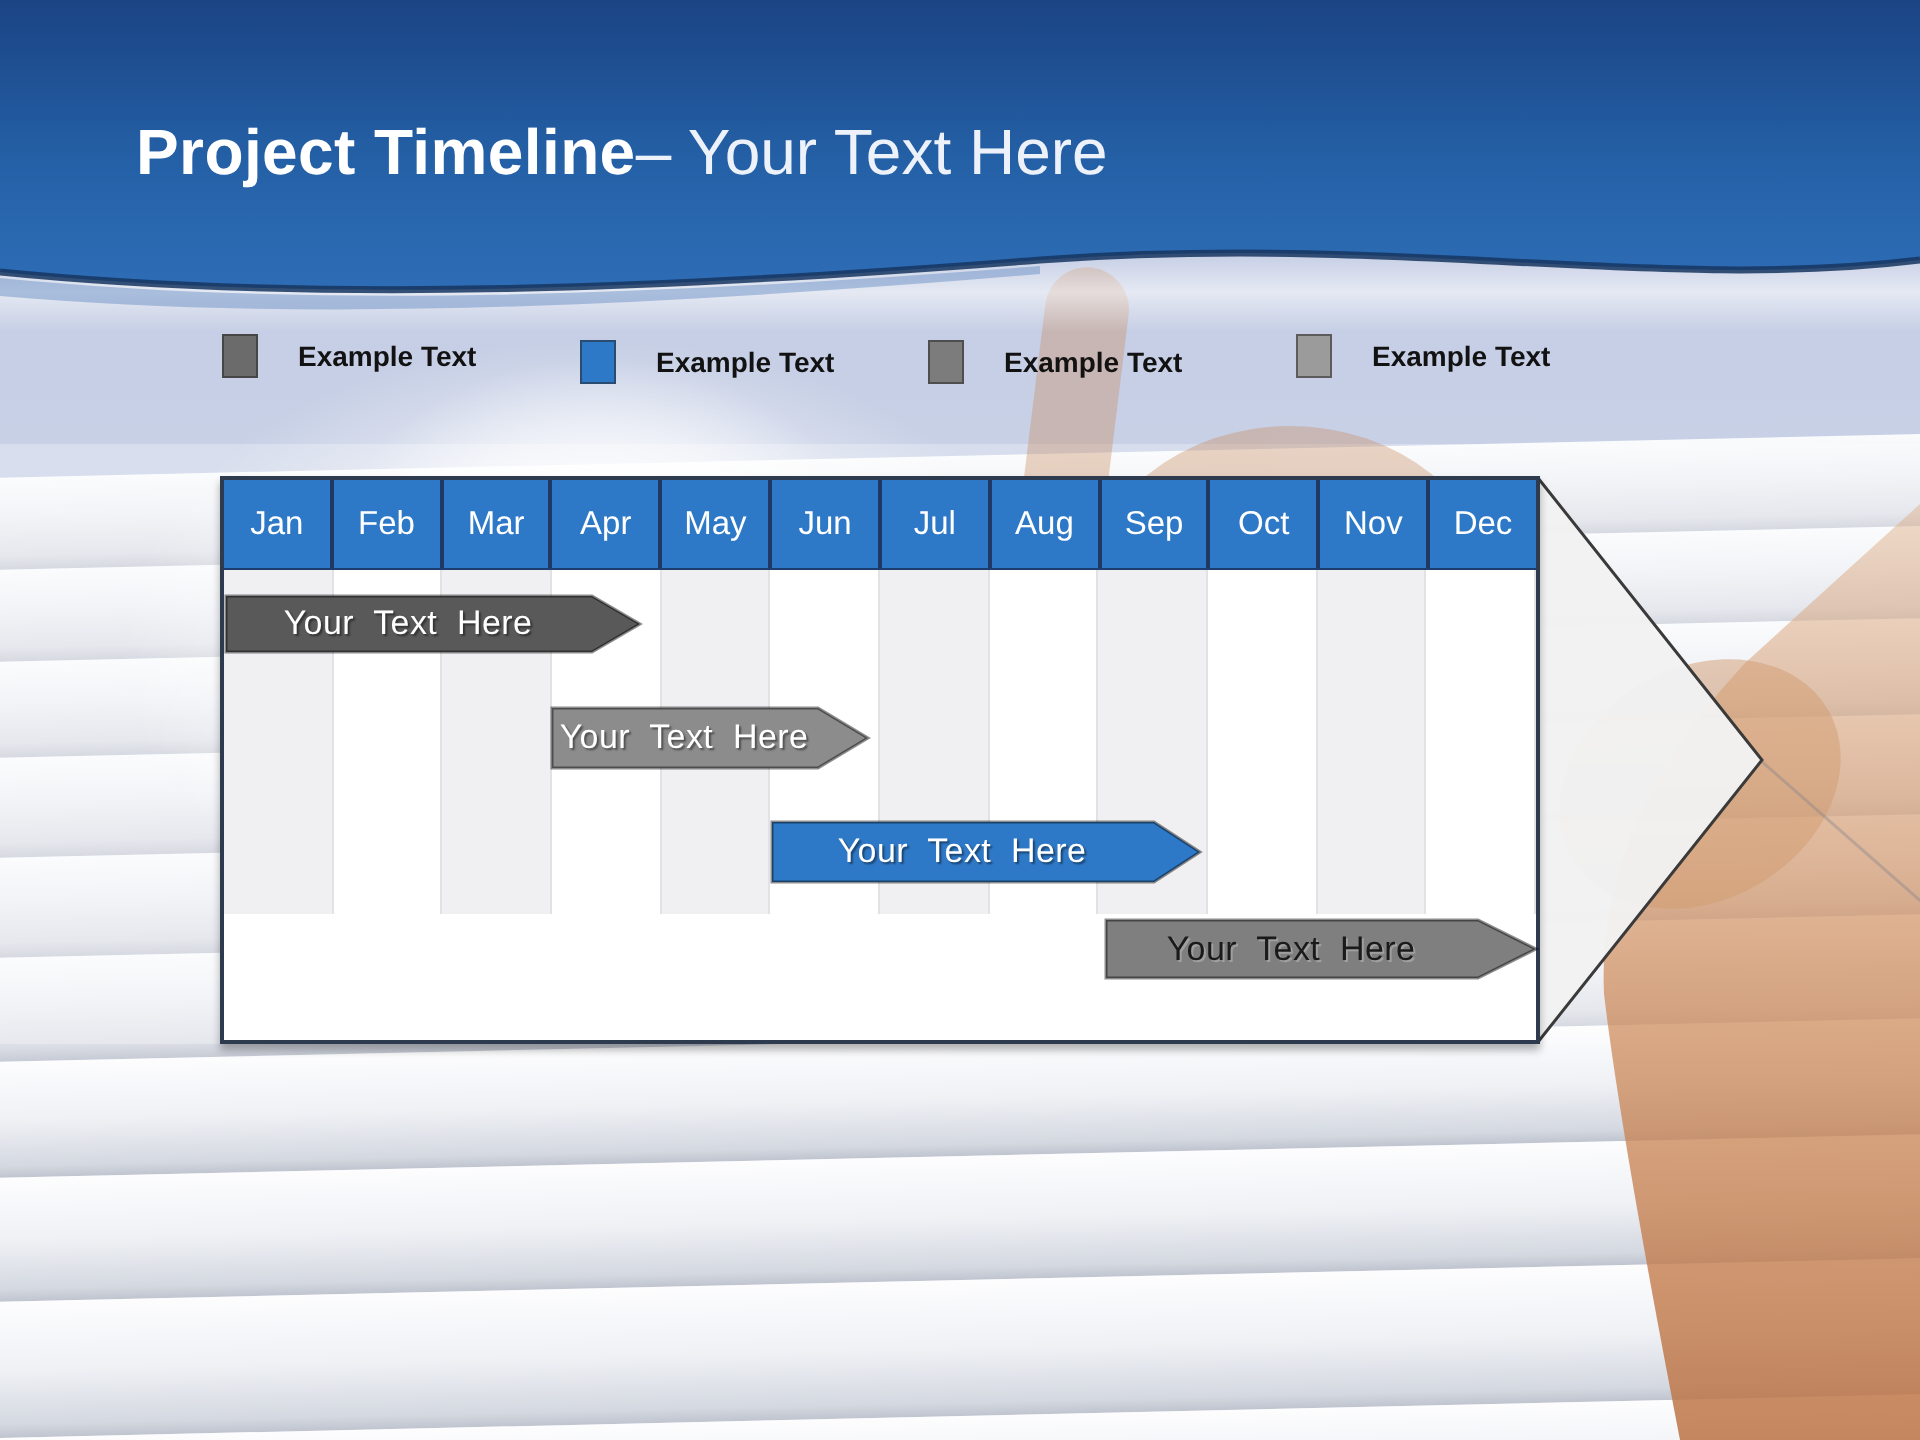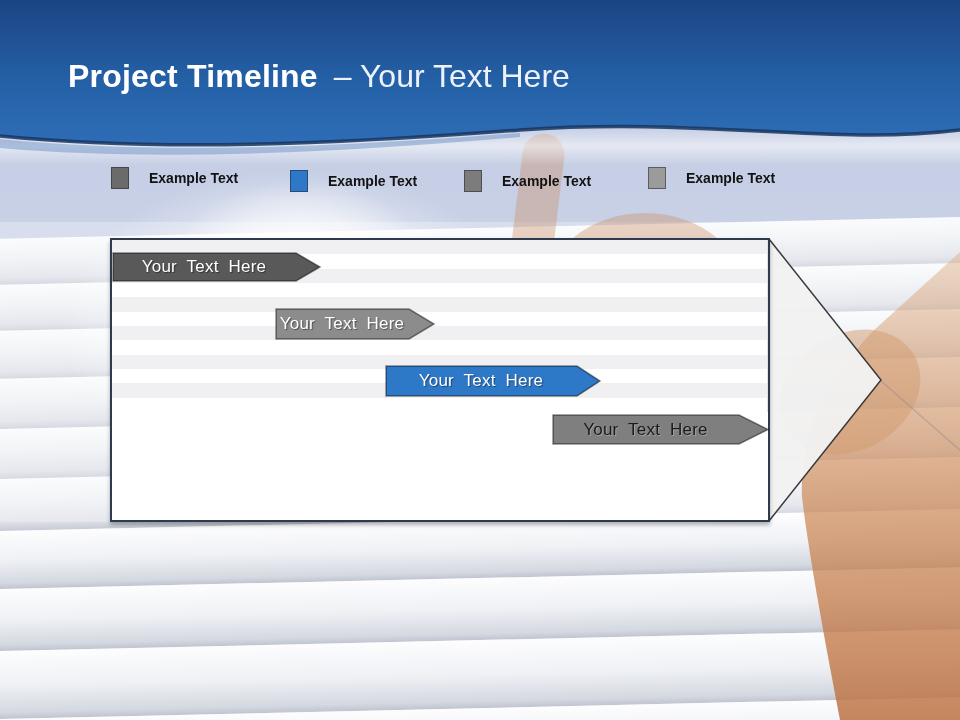--- a/index.html
+++ b/index.html
@@ -6,21 +6,21 @@
   .slide{
     position:relative;width:960px;height:720px;overflow:hidden;
     background:#D7DCEA;
     font-family:"Liberation Sans", sans-serif;
   }
   .bg{position:absolute;left:0;top:0;width:960px;height:720px;z-index:0;}
 
   
   .title{position:absolute;left:68px;top:58px;z-index:5;white-space:nowrap;}
   .title .t-bold{font-size:32px;font-weight:700;color:#FFFFFF;letter-spacing:.2px;}
-  .title .t-reg{font-size:32px;font-weight:400;color:#EDF2FA;margin-left:16px;}
+  .title .t-reg{font-size:32px;font-weight:400;color:#EDF2FA;margin-left:0;}
 
   
   .legend-item{position:absolute;display:flex;align-items:center;gap:20px;z-index:5;}
   .lg1{left:111px;top:167px;}
   .lg2{left:290px;top:170px;}
   .lg3{left:464px;top:170px;}
   .lg4{left:648px;top:167px;}
   .swatch{width:18px;height:22px;border:1px solid rgba(40,40,40,.55);box-sizing:border-box;}
   .legend-label{font-size:14px;font-weight:700;color:#121212;}
 
@@ -29,21 +29,21 @@
     position:absolute;left:110px;top:238px;width:660px;height:284px;z-index:4;
     border:2px solid #2E3A4E;box-sizing:border-box;background:#FFFFFF;
     box-shadow:0 3px 4px rgba(0,0,0,.30);
   }
   .thead{display:flex;height:44px;border-bottom:1px solid #1C3E6E;}
   .mcell{
     flex:1 1 0;display:flex;align-items:center;justify-content:center;
     color:#FFFFFF;font-size:16.5px;border-right:2px solid #1F3864;box-sizing:border-box;
   }
   .mcell:last-child{border-right:none;}
-  .tbody{position:relative;height:172px;display:flex;flex-direction:column;}
+  .tbody{position:relative;height:172px;display:flex;}
   .col{flex:1 1 0;border-right:1px solid #E2E2E6;box-sizing:border-box;background:#FFFFFF;}
   .col:last-child{border-right:none;}
   .col:nth-child(odd){background:#F0F0F2;}
 
   
   .bar{position:absolute;z-index:6;}
   .bar svg{position:absolute;left:0;top:0;width:100%;height:100%;}
   .bar-label{
     position:absolute;left:0;top:0;height:100%;display:flex;align-items:center;justify-content:center;
     font-size:17px;word-spacing:5px;letter-spacing:.2px;
@@ -161,20 +161,34 @@
   <div class="legend-item lg3">
     <span class="swatch" style="background-color: rgb(124, 124, 124);"></span>
     <span class="legend-label">Example Text</span>
   </div>
   <div class="legend-item lg4">
     <span class="swatch" style="background-color: rgb(155, 155, 155);"></span>
     <span class="legend-label">Example Text</span>
   </div>
 
   <div class="ttable">
+    <div class="thead">
+      <div class="mcell" style="background-color: rgb(46, 121, 199);">Jan</div>
+      <div class="mcell" style="background-color: rgb(46, 121, 199);">Feb</div>
+      <div class="mcell" style="background-color: rgb(46, 121, 199);">Mar</div>
+      <div class="mcell" style="background-color: rgb(46, 121, 199);">Apr</div>
+      <div class="mcell" style="background-color: rgb(46, 121, 199);">May</div>
+      <div class="mcell" style="background-color: rgb(46, 121, 199);">Jun</div>
+      <div class="mcell" style="background-color: rgb(46, 121, 199);">Jul</div>
+      <div class="mcell" style="background-color: rgb(46, 121, 199);">Aug</div>
+      <div class="mcell" style="background-color: rgb(46, 121, 199);">Sep</div>
+      <div class="mcell" style="background-color: rgb(46, 121, 199);">Oct</div>
+      <div class="mcell" style="background-color: rgb(46, 121, 199);">Nov</div>
+      <div class="mcell" style="background-color: rgb(46, 121, 199);">Dec</div>
+    </div>
     <div class="tbody">
       <div class="col"></div>
       <div class="col"></div>
       <div class="col"></div>
       <div class="col"></div>
       <div class="col"></div>
       <div class="col"></div>
       <div class="col"></div>
       <div class="col"></div>
       <div class="col"></div>

